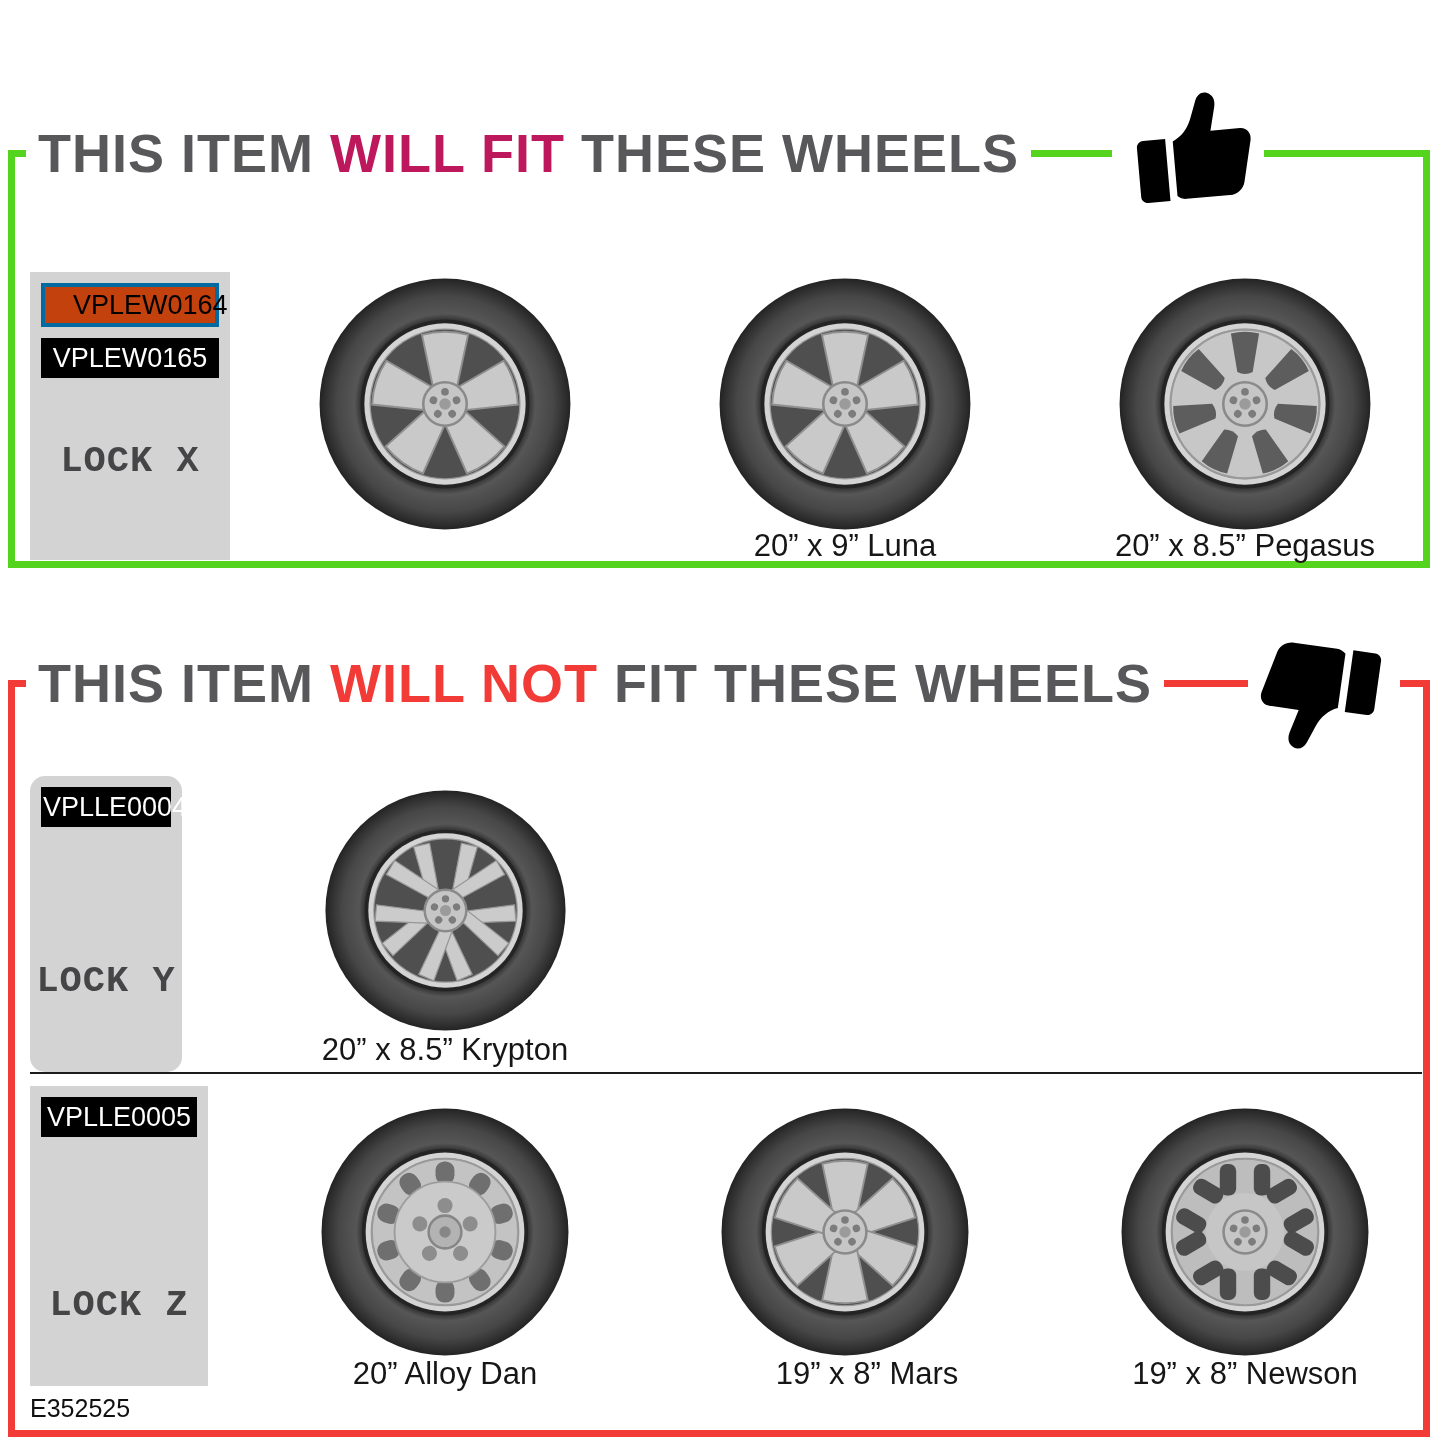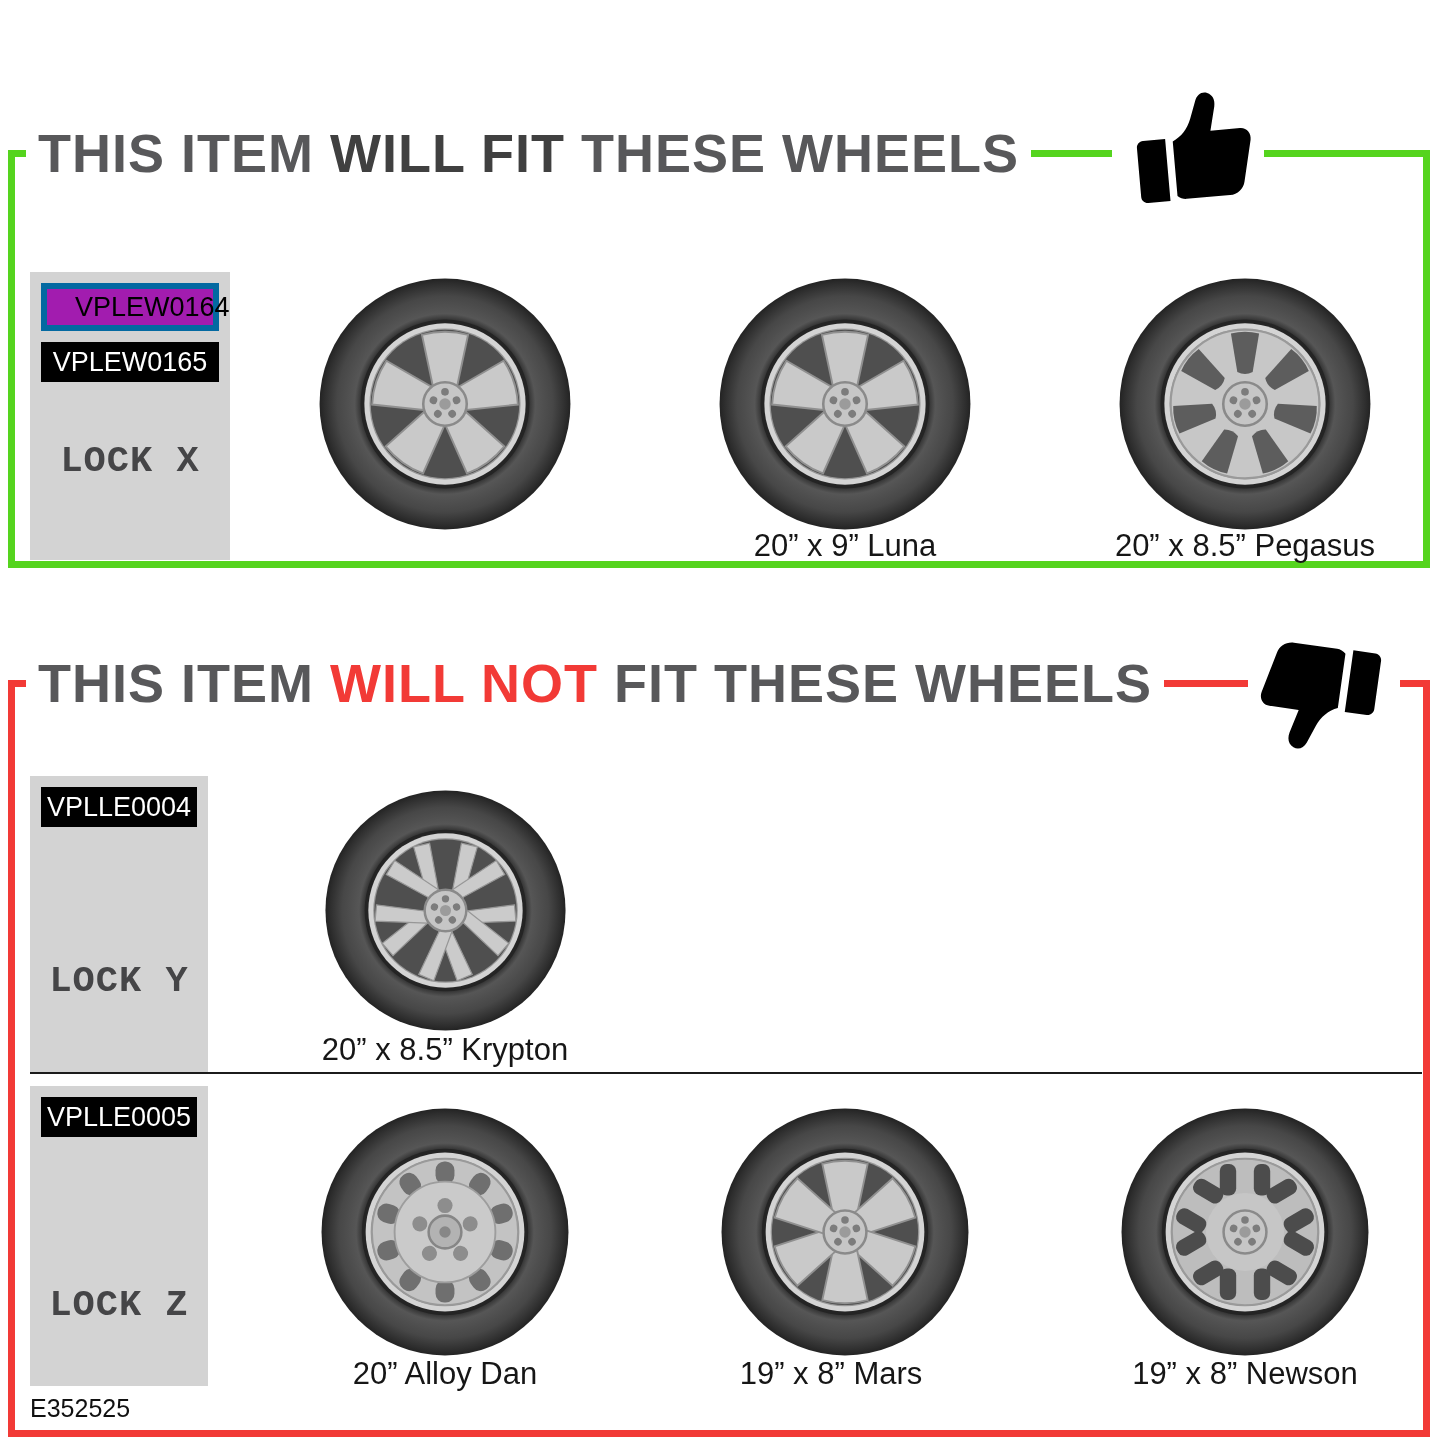--- a/index.html
+++ b/index.html
@@ -4,41 +4,41 @@
 <style>
   html,body{margin:0;padding:0;background:#fff;}
   .page{position:relative;width:1445px;height:1445px;background:#ffffff;
         font-family:"Liberation Sans",sans-serif;overflow:hidden;}
   .section-box{position:absolute;box-sizing:border-box;border:7px solid #000;background:transparent;}
   .section-title{position:absolute;background:#ffffff;white-space:nowrap;font-weight:bold;
         font-size:54px;line-height:62px;letter-spacing:1px;color:#58585a;padding:0 12px;}
   .panel{position:absolute;background:#d3d3d3;}
   .code{width:calc(100% - 22px);margin:11px auto 0;text-align:center;font-size:27px;
         line-height:36px;box-sizing:border-box;}
-  .code.light{background:#a21caf;color:#000;border:6px solid #0369a1;padding-left:28px;}
+  .code.light{background:#c2410c;color:#000;border:4px solid #0369a1;padding-left:28px;}
   .code.dark{background:#000000;color:#fff;border:2px solid #000;}
   .lock{position:absolute;left:0;right:0;text-align:center;font-weight:bold;font-size:37px;
         letter-spacing:1px;color:#454547;font-family:Liberation Mono, monospace;}
   .wheel{position:absolute;}
   .caption{position:absolute;text-align:center;font-size:31px;color:#161616;}
   .thumb{position:absolute;background:#ffffff;}
   .thumb svg{transform-origin:50% 50%;}
   .thumb.up svg{transform:rotate(-5deg);}
   .thumb.down svg{transform:rotate(188deg);}
   .divider{position:absolute;height:2px;background:#1b1b1b;}
   .footnote{position:absolute;font-size:25px;color:#111;}
 </style>
 </head>
 <body>
 
 <div class="page">
 
   <div class="section-box" style="left: 8px; top: 150px; width: 1422px; height: 418px; border-color: rgb(85, 212, 30);"></div>
 
-  <div class="section-title" style="left:26px;top:122px;"><span>THIS ITEM </span><span style="color: #404040;">WILL FIT</span><span> THESE WHEELS</span></div>
+  <div class="section-title" style="left:26px;top:122px;"><span>THIS ITEM </span><span style="color: #be185d;">WILL FIT</span><span> THESE WHEELS</span></div>
 
   <div class="thumb up" style="left:1112px;top:72px;width:152px;height:148px;">
     <svg viewBox="0 0 100 100" width="100%" height="100%">
       <path fill="#000" d="M20 44 h15 v42 H20 c-2.5 0-4.5-2-4.5-4.5 v-33 c0-2.5 2-4.5 4.5-4.5 z
         M40 83 V46 c6-2.5 10.5-7.5 13-14 l4.5-12 c1.5-4 5-6 8.5-4.5 c3.5 1.5 5 5 4 9.5 L66 41 h20
         c4.5 0 7.5 4 6.5 8.5 L86 77 c-1 5-5.5 8.5-10.5 8.5 H46 c-2 0-4.5-1-6-2.5 z"></path>
     </svg>
   </div>
 
   <div class="panel" style="left:30px;top:272px;width:200px;height:288px;">
@@ -206,21 +206,21 @@
   <div class="section-title" style="left:26px;top:652px;"><span>THIS ITEM </span><span style="color: rgb(242, 58, 54);">WILL NOT</span><span> FIT THESE WHEELS</span></div>
 
   <div class="thumb down" style="left:1248px;top:626px;width:152px;height:148px;">
     <svg viewBox="0 0 100 100" width="100%" height="100%">
       <path fill="#000" d="M20 44 h15 v42 H20 c-2.5 0-4.5-2-4.5-4.5 v-33 c0-2.5 2-4.5 4.5-4.5 z
         M40 83 V46 c6-2.5 10.5-7.5 13-14 l4.5-12 c1.5-4 5-6 8.5-4.5 c3.5 1.5 5 5 4 9.5 L66 41 h20
         c4.5 0 7.5 4 6.5 8.5 L86 77 c-1 5-5.5 8.5-10.5 8.5 H46 c-2 0-4.5-1-6-2.5 z"></path>
     </svg>
   </div>
 
-  <div class="panel" style="left:30px;top:776px;width:178px;height:296px;">
+  <div class="panel" style="left:30px;top:776px;width:152px;height:296px;border-radius:15px;">
     <div class="code dark">VPLLE0004</div>
     <div class="lock" style="bottom:70px;">LOCK Y</div>
   </div>
 
   <div class="wheel" style="left:323px;top:788px;width:245px;height:245px;"><svg viewBox="0 0 200 200" width="100%" height="100%">
         <defs>
           <radialGradient id="tg">
             <stop offset="0.64" stop-color="#1f1f1f"></stop>
             <stop offset="0.72" stop-color="#565656"></stop>
             <stop offset="0.86" stop-color="#474747"></stop>
@@ -448,18 +448,18 @@
         <g transform="rotate(216 100 100)">
           <circle cx="100" cy="90.5" r="3" fill="#7c7c7c"></circle>
         </g>
         <g transform="rotate(288 100 100)">
           <circle cx="100" cy="90.5" r="3" fill="#7c7c7c"></circle>
         </g>
         <circle cx="100" cy="100" r="4.5" fill="#9b9b9b"></circle>
       </svg></div>
 
   <div class="caption" style="left:295px;top:1356px;width:300px;">20” Alloy Dan</div>
-  <div class="caption" style="left:681px;top:1356px;width:300px;">19” x 8” Mars</div>
+  <div class="caption" style="left:717px;top:1356px;width:300px;">19” x 8” Mars</div>
   <div class="caption" style="left:1095px;top:1356px;width:300px;">19” x 8” Newson</div>
 
   <div class="footnote" style="left:30px;top:1394px;">E352525</div>
 
 </div>
 
 </body></html>

